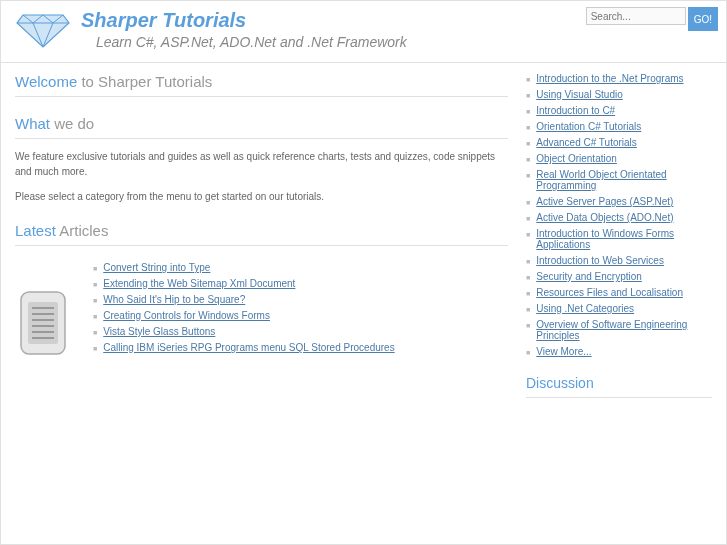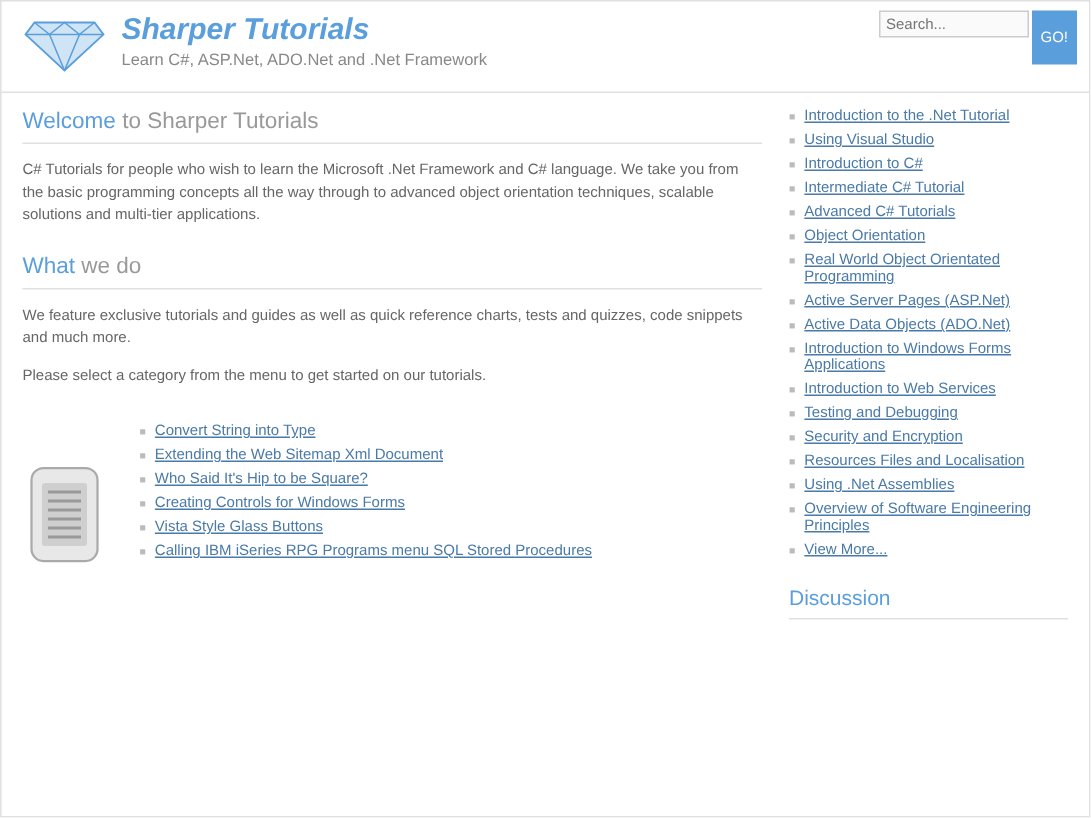--- a/index.html
+++ b/index.html
@@ -3,24 +3,24 @@
 <meta charset="utf-8">
 <style>
 * { margin: 0; padding: 0; box-sizing: border-box; }
 body { font-family: Arial, sans-serif; font-size: 11px; color: #555; background: #f5f5f5; }
 .page { width: 727px; margin: 0 auto; background: #fff; min-height: 545px; border: 1px solid #e0e0e0; }
 .header { display: flex; align-items: flex-start; padding: 8px 29px 12px 14px; border-bottom: 1px solid #e0e0e0; position: relative; }
 .logo-area { display: flex; align-items: flex-start; gap: 10px; }
 .logo { width: 56px; height: 40px; }
 .title-block { display: flex; flex-direction: column; }
 .site-title { color: #5a9edc; font-size: 20px; font-style: italic; font-weight: bold; text-decoration: none; }
-.tagline { color: #888; font-size: 11px; margin-top: 2px; }
+.tagline { color: #888; font-size: 14px; font-style: italic; margin-top: 2px; margin-left: 15px; }
 .search-box { position: absolute; right: 8px; top: 6px; display: flex; gap: 2px; }
 .search-input { width: 100px; height: 18px; border: 1px solid #ccc; padding: 1px 4px; font-size: 10px; color: #999; background: #fafafa; }
-.go-btn { height: 36px; padding: 0 6px; background: #5a9edc; color: #fff; border: none; font-size: 10px; cursor: pointer; }
+.go-btn { height: 24px; padding: 0 6px; background: #5a9edc; color: #fff; border: none; font-size: 10px; cursor: pointer; }
 .content { display: flex; padding: 10px 14px; gap: 18px; }
 .main { flex: 1; }
 .sidebar { width: 186px; }
 .section { margin-bottom: 18px; }
 .section h2 { font-size: 15px; font-weight: normal; padding-bottom: 6px; border-bottom: 1px solid #e0e0e0; margin-bottom: 10px; }
 .section h2 .w1 { color: #5a9edc; }
 .section h2 .w2 { color: #999; }
 .section p { font-size: 10px; line-height: 1.5; color: #666; margin-bottom: 10px; }
 .latest-body { display: flex; gap: 22px; align-items: flex-end; padding-top: 6px; }
 .doc-icon { width: 56px; height: 70px; flex-shrink: 0; }
@@ -53,32 +53,34 @@
       <button class="go-btn">GO!</button>
     </div>
   </div>
 
   <div class="content">
     <div class="main">
       <div class="section">
         <h2>
           <span class="w1">Welcome</span><span class="w2"> to Sharper Tutorials</span>
         </h2>
-        <p>C# Tutorials for people who wish to learn the Microsoft .Net Framework and C# language. We take you from the basic programming concepts all the way through to advanced object orientation techniques, scalable solutions and multi-tier applications.</p>
       </div>
 
       <div class="section">
         <h2>
           <span class="w1">What</span><span class="w2"> we do</span>
         </h2>
         <p>We feature exclusive tutorials and guides as well as quick reference charts, tests and quizzes, code snippets and much more.</p>
         <p>Please select a category from the menu to get started on our tutorials.</p>
       </div>
 
       <div class="section">
+        <h2>
+          <span class="w1">Latest</span><span class="w2"> Articles</span>
+        </h2>
         <div class="latest-body">
           <svg class="doc-icon" viewBox="0 0 56 70">
             <rect x="6" y="4" width="44" height="62" rx="8" fill="#e8e8e8" stroke="#aaa" stroke-width="1.5"></rect>
             <rect x="13" y="14" width="30" height="42" rx="2" fill="#cfcfcf"></rect>
             <line x1="17" y1="20" x2="39" y2="20" stroke="#999" stroke-width="2"></line>
             <line x1="17" y1="26" x2="39" y2="26" stroke="#999" stroke-width="2"></line>
             <line x1="17" y1="32" x2="39" y2="32" stroke="#999" stroke-width="2"></line>
             <line x1="17" y1="38" x2="39" y2="38" stroke="#999" stroke-width="2"></line>
             <line x1="17" y1="44" x2="39" y2="44" stroke="#999" stroke-width="2"></line>
             <line x1="17" y1="50" x2="39" y2="50" stroke="#999" stroke-width="2"></line>
@@ -104,30 +106,30 @@
               </li>
             </ul>
         </div>
       </div>
     </div>
 
     <div class="sidebar">
       <div class="section">
         <ul class="link-list" id="categories-list">
             <li>
-              <a href="#">Introduction to the .Net Tutorial</a>
+              <a href="#">Introduction to the .Net Programs</a>
             </li>
             <li>
               <a href="#">Using Visual Studio</a>
             </li>
             <li>
               <a href="#">Introduction to C#</a>
             </li>
             <li>
-              <a href="#">Intermediate C# Tutorial</a>
+              <a href="#">Orientation C# Tutorials</a>
             </li>
             <li>
               <a href="#">Advanced C# Tutorials</a>
             </li>
             <li>
               <a href="#">Object Orientation</a>
             </li>
             <li>
               <a href="#">Real World Object Orientated Programming</a>
             </li>
@@ -137,30 +139,27 @@
             <li>
               <a href="#">Active Data Objects (ADO.Net)</a>
             </li>
             <li>
               <a href="#">Introduction to Windows Forms Applications</a>
             </li>
             <li>
               <a href="#">Introduction to Web Services</a>
             </li>
             <li>
-              <a href="#">Testing and Debugging</a>
-            </li>
-            <li>
               <a href="#">Security and Encryption</a>
             </li>
             <li>
               <a href="#">Resources Files and Localisation</a>
             </li>
             <li>
-              <a href="#">Using .Net Assemblies</a>
+              <a href="#">Using .Net Categories</a>
             </li>
             <li>
               <a href="#">Overview of Software Engineering Principles</a>
             </li>
             <li>
               <a href="#">View More...</a>
             </li>
           </ul>
       </div>
       <div class="section">

